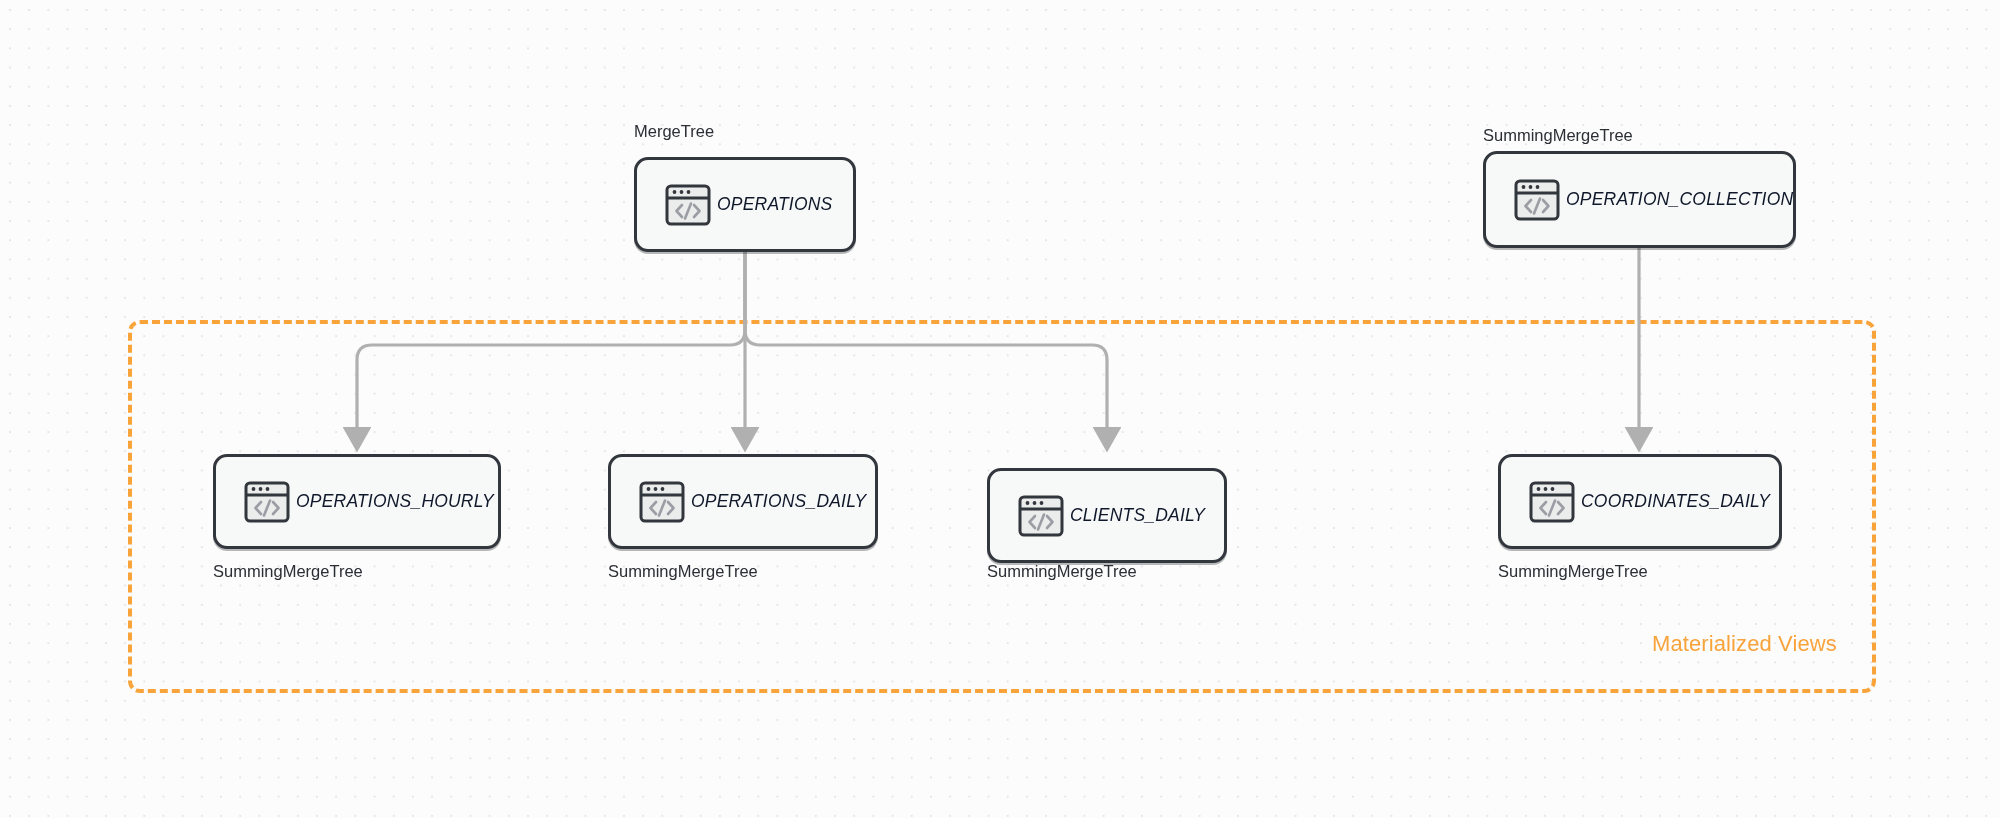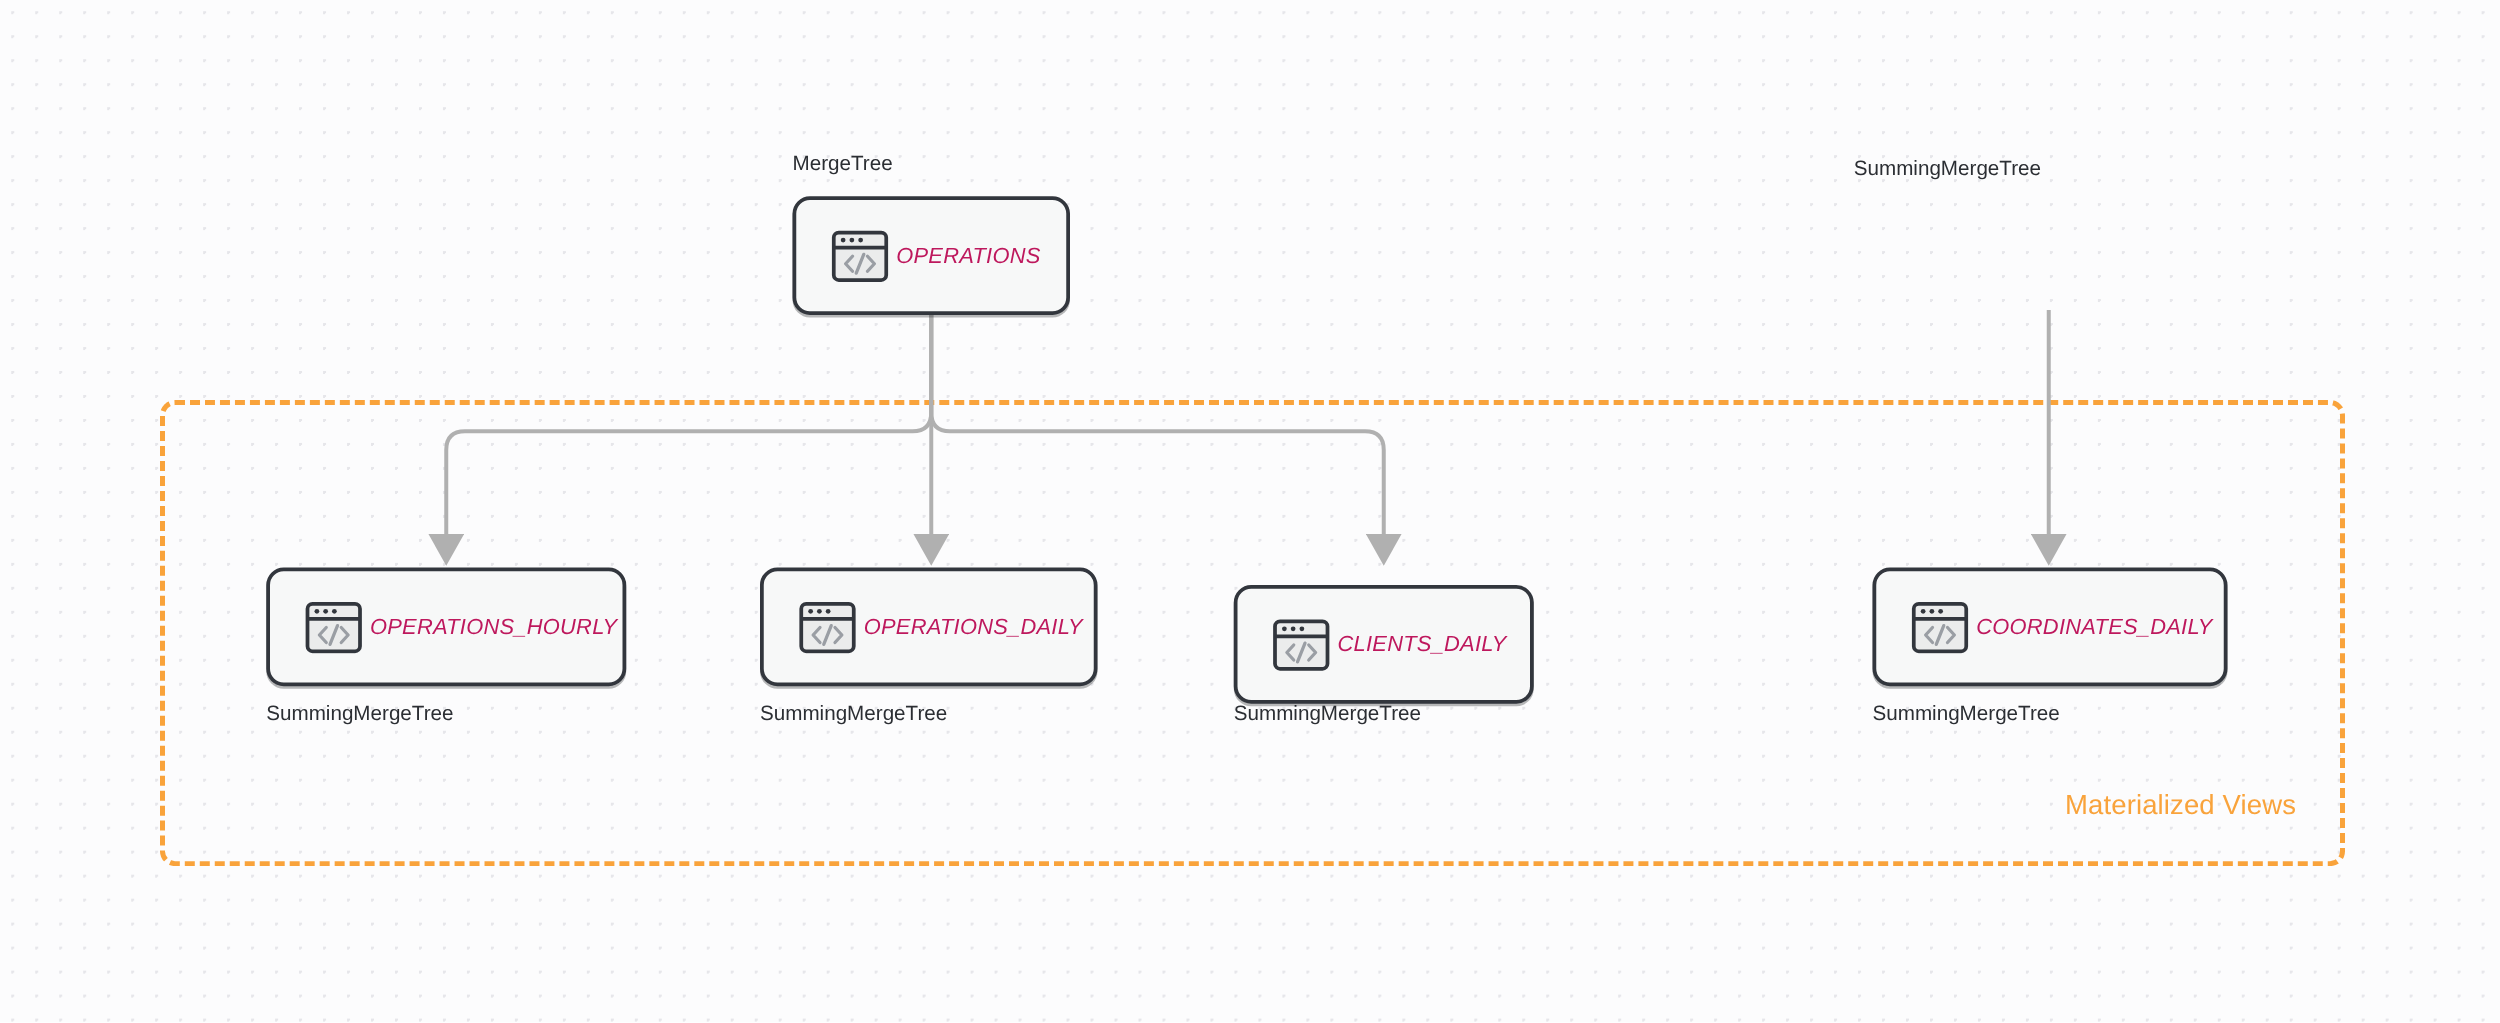--- a/index.html
+++ b/index.html
@@ -60,21 +60,21 @@
     width: 46px;
     height: 42px;
   }
   .node-label {
     flex: 1 1 auto;
     text-align: center;
     padding-right: 24px;
     padding-left: 6px;
     font-style: italic;
     font-size: 17.5px;
-    color: #be185d;
+    color: #0f172a;
     letter-spacing: 0.2px;
     white-space: nowrap;
   }
 
   
   .caption {
     position: absolute;
     font-size: 16.5px;
     color: #2b2e33;
     white-space: nowrap;
@@ -125,20 +125,35 @@
         <circle cx="16.5" cy="8" r="1.9" fill="#32363d"></circle>
         <circle cx="23.5" cy="8" r="1.9" fill="#32363d"></circle>
         <path d="M17,21 L11.5,27 L17,33" fill="none" stroke="#9a9ea4" stroke-width="2.6" stroke-linecap="round" stroke-linejoin="round"></path>
         <path d="M29,21 L34.5,27 L29,33" fill="none" stroke="#9a9ea4" stroke-width="2.6" stroke-linecap="round" stroke-linejoin="round"></path>
         <path d="M26,19.5 L20,34.5" fill="none" stroke="#9a9ea4" stroke-width="2.6" stroke-linecap="round"></path>
       </svg>
     </span>
     <span class="node-label">OPERATIONS</span>
   </div>
 
+  <div class="node" style="left:1483px; top:151px; width:313px; height:97px;">
+    <span class="node-icon">
+      <svg viewBox="0 0 46 42" width="46" height="42" xmlns="http://www.w3.org/2000/svg">
+        <rect x="2" y="2" width="42" height="38" rx="4" ry="4" fill="#ebecec" stroke="#32363d" stroke-width="3"></rect>
+        <path d="M2,14 H44" stroke="#32363d" stroke-width="3"></path>
+        <circle cx="9.5" cy="8" r="1.9" fill="#32363d"></circle>
+        <circle cx="16.5" cy="8" r="1.9" fill="#32363d"></circle>
+        <circle cx="23.5" cy="8" r="1.9" fill="#32363d"></circle>
+        <path d="M17,21 L11.5,27 L17,33" fill="none" stroke="#9a9ea4" stroke-width="2.6" stroke-linecap="round" stroke-linejoin="round"></path>
+        <path d="M29,21 L34.5,27 L29,33" fill="none" stroke="#9a9ea4" stroke-width="2.6" stroke-linecap="round" stroke-linejoin="round"></path>
+        <path d="M26,19.5 L20,34.5" fill="none" stroke="#9a9ea4" stroke-width="2.6" stroke-linecap="round"></path>
+      </svg>
+    </span>
+    <span class="node-label">OPERATION_COLLECTION</span>
+  </div>
 
   <div class="node" style="left:213px; top:454px; width:288px; height:95px;">
     <span class="node-icon">
       <svg viewBox="0 0 46 42" width="46" height="42" xmlns="http://www.w3.org/2000/svg">
         <rect x="2" y="2" width="42" height="38" rx="4" ry="4" fill="#ebecec" stroke="#32363d" stroke-width="3"></rect>
         <path d="M2,14 H44" stroke="#32363d" stroke-width="3"></path>
         <circle cx="9.5" cy="8" r="1.9" fill="#32363d"></circle>
         <circle cx="16.5" cy="8" r="1.9" fill="#32363d"></circle>
         <circle cx="23.5" cy="8" r="1.9" fill="#32363d"></circle>
         <path d="M17,21 L11.5,27 L17,33" fill="none" stroke="#9a9ea4" stroke-width="2.6" stroke-linecap="round" stroke-linejoin="round"></path>

